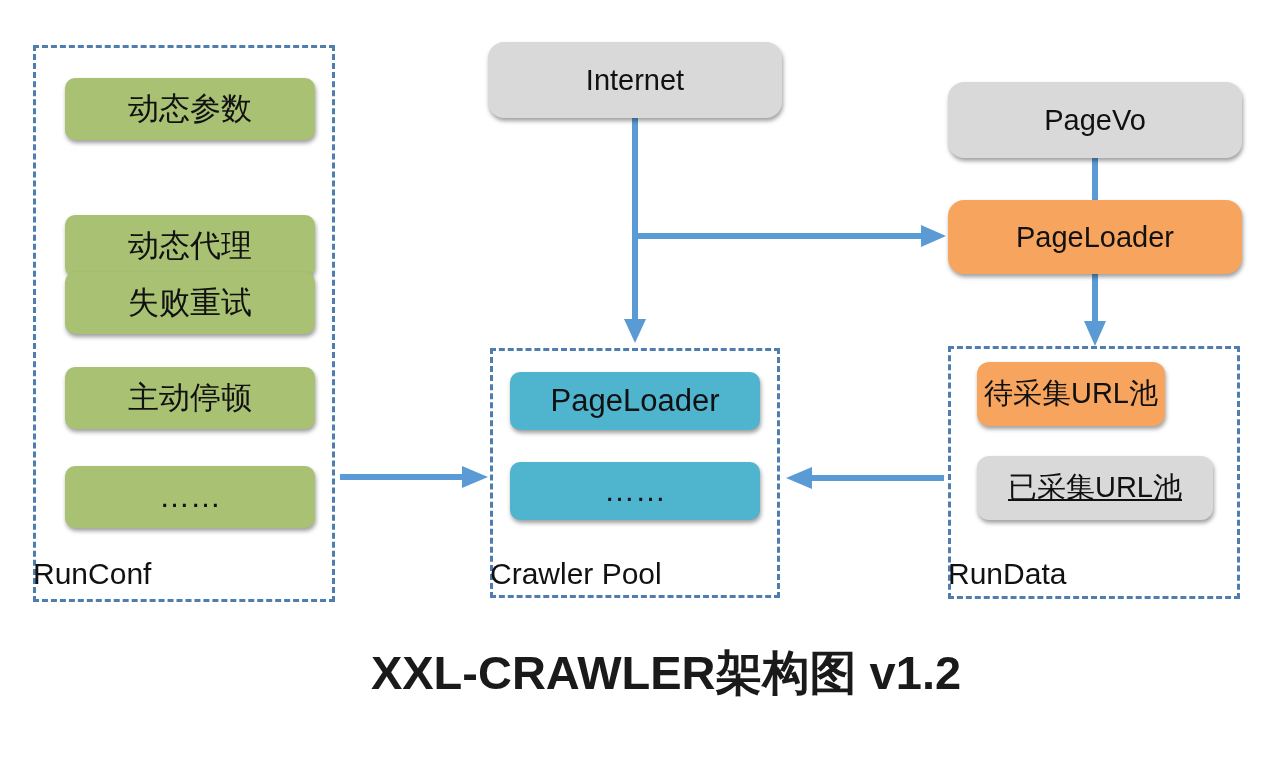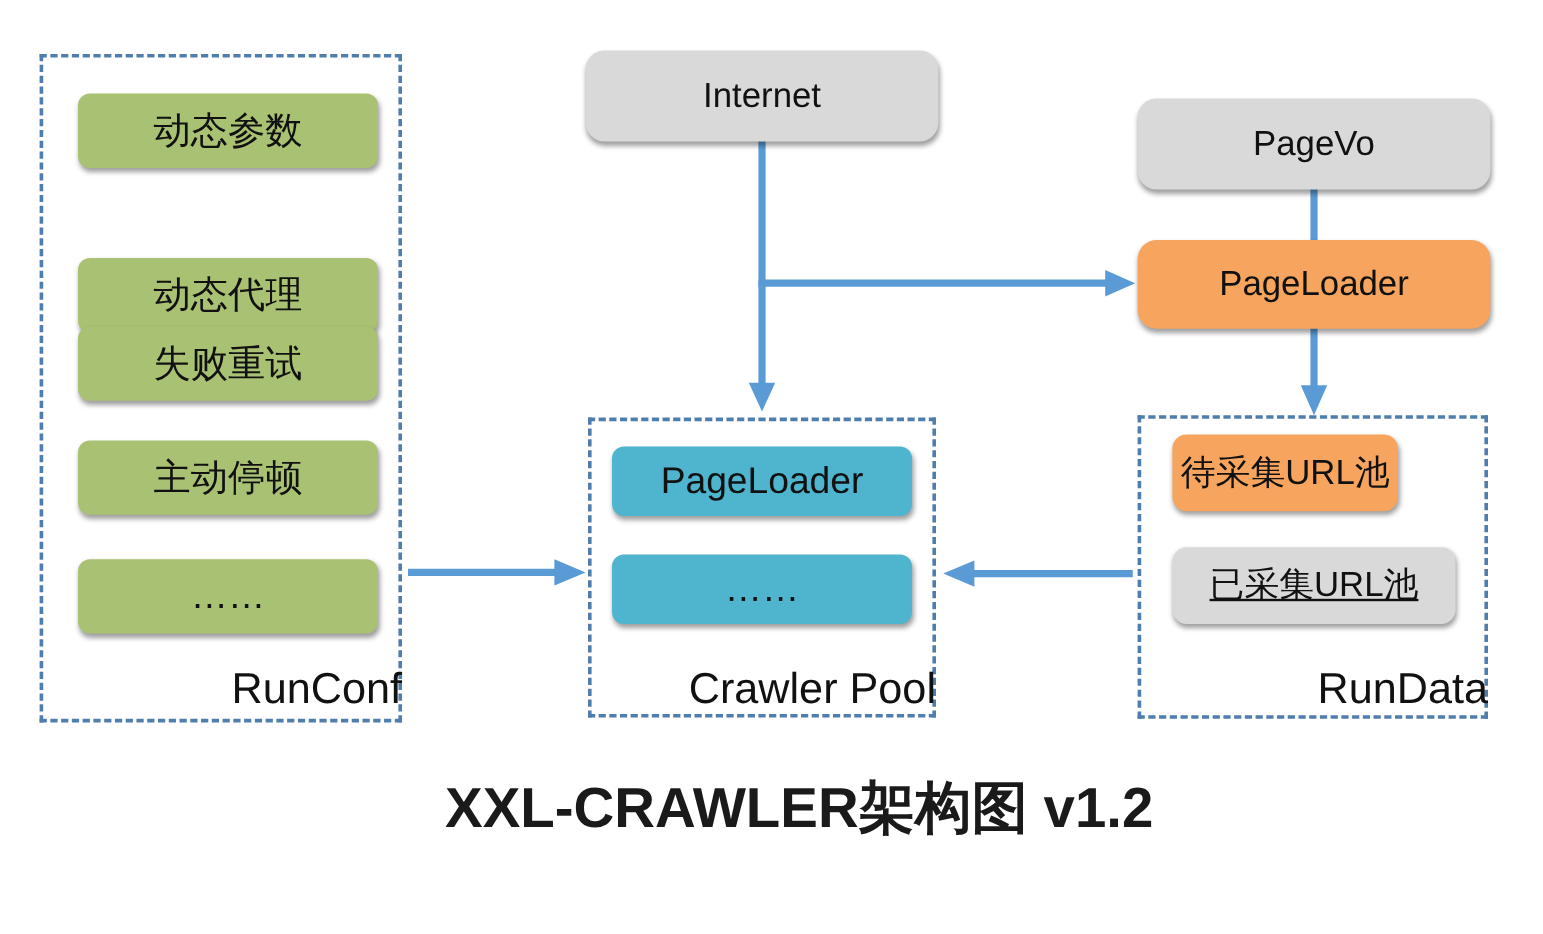--- a/index.html
+++ b/index.html
@@ -15,22 +15,22 @@
   .arrow-head{fill:var(--arrow,#5b9bd5);stroke:none;}
 
   .dashed-group{
     position:absolute;
     border:3px dashed var(--dash,#4f7dad);
     background:transparent;
     box-sizing:border-box;
   }
   .group-label{
     position:absolute;
-    text-align:right;
-    font-size:36px;
+    text-align:left;
+    font-size:30px;
     color:#111;
     line-height:44px;
     height:44px;
   }
   .node{
     position:absolute;
     display:flex;align-items:center;justify-content:center;
     text-align:center;
     color:#111;
     box-sizing:border-box;

